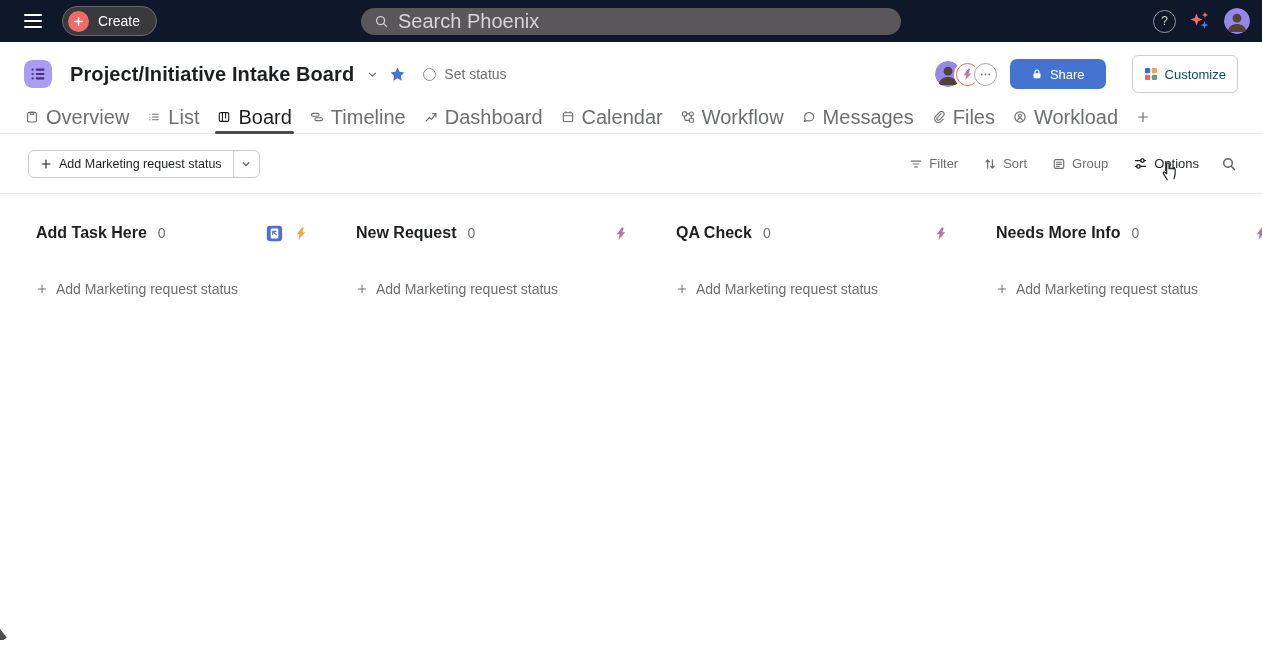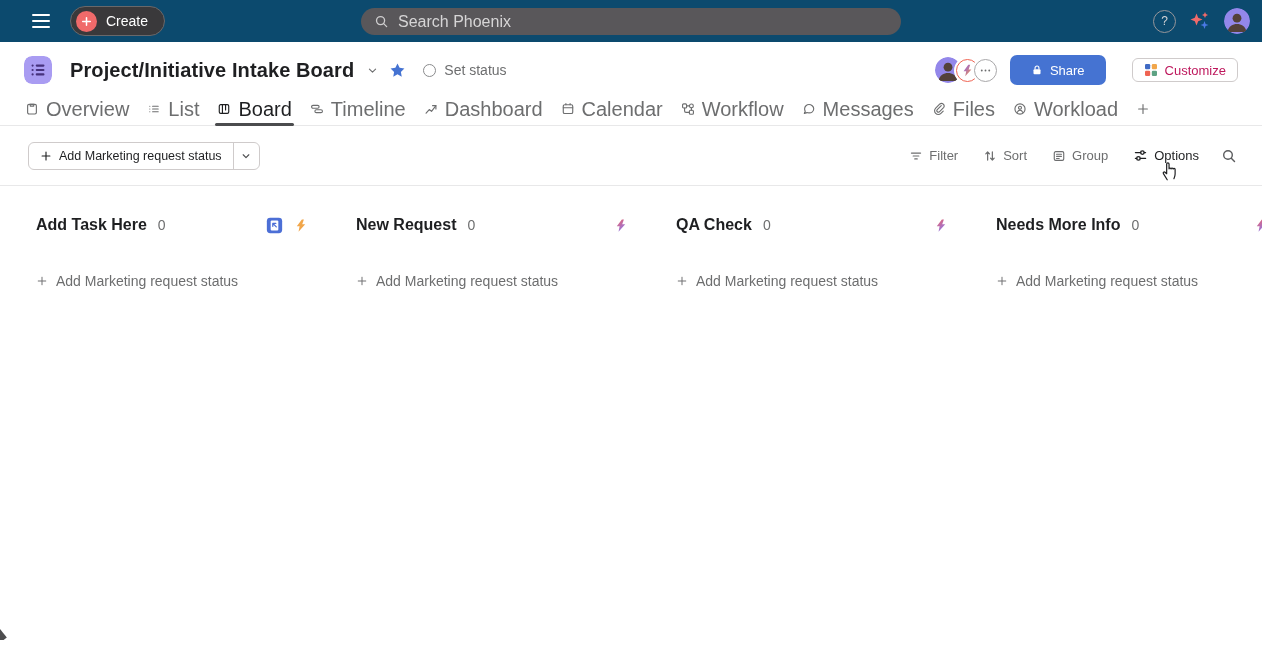--- a/index.html
+++ b/index.html
@@ -1,27 +1,27 @@
 <!DOCTYPE html>
 <html><head>
 <meta charset="utf-8">
 <style>
   * { margin:0; padding:0; box-sizing:border-box; }
   html,body { width:1262px; height:645px; overflow:hidden; }
   body { font-family:"Liberation Sans", sans-serif; background:#fff; position:relative; color:#1e1f21; }
   .icon svg { display:block; }
 
   
-  .topbar { height:42px; background:#0c4a6e; display:flex; align-items:center; padding:0 12px 0 24px; position:relative; }
+  .topbar { height:42px; background:#0f172a; display:flex; align-items:center; padding:0 12px 0 16px; position:relative; }
   .hamburger { width:34px; height:34px; background:none; border:none; display:flex; flex-direction:column; justify-content:center; align-items:center; gap:4px; cursor:pointer; }
   .hamburger i { display:block; width:18px; height:2px; background:#ffffff; border-radius:1px; }
   .create-btn { margin-left:12px; height:30px; border-radius:16px; border:1px solid #69686a; background:#3a393b; color:#fff; display:flex; align-items:center; gap:9px; padding:0 16px 0 5px; font-size:14px; cursor:pointer; }
   .create-circle { width:21px; height:21px; border-radius:50%; background:#f06a6a; display:flex; align-items:center; justify-content:center; }
   .search-wrap { position:absolute; left:50%; top:8px; transform:translateX(-50%); width:540px; height:27px; border-radius:14px; background:#59575a; display:flex; align-items:center; gap:9px; padding:0 13px; }
-  .search-wrap input { background:none; border:none; outline:none; color:#e8e7e8; font-size:16px; width:100%; font-family:inherit; }
+  .search-wrap input { background:none; border:none; outline:none; color:#e8e7e8; font-size:20px; width:100%; font-family:inherit; }
   .search-wrap input::placeholder { color:#d6d5d6; opacity:1; }
   .topbar-right { margin-left:auto; display:flex; align-items:center; gap:13px; }
   .help-btn { width:23px; height:23px; border-radius:50%; border:1.5px solid #97969a; color:#d5d4d6; font-size:12px; display:flex; align-items:center; justify-content:center; background:none; cursor:pointer; }
   .sparkles-btn { background:none; border:none; cursor:pointer; display:flex; }
   .avatar { width:26px; height:26px; border-radius:50%; overflow:hidden; flex:0 0 auto; cursor:pointer; }
 
   
   .header-row { display:flex; align-items:center; padding:13px 24px 8px; background:#fff; }
   .project-icon { width:28px; height:28px; border-radius:8px; overflow:hidden; flex:0 0 auto; }
   .page-title { font-size:20px; font-weight:700; color:#1e1f21; margin-left:18px; letter-spacing:.1px; }
@@ -29,21 +29,21 @@
   .star-btn { margin-left:11px; background:none; border:none; cursor:pointer; display:flex; }
   .set-status { margin-left:17px; display:flex; align-items:center; gap:8px; color:#6d6e6f; font-size:14px; background:none; border:none; cursor:pointer; font-family:inherit; }
   .status-circle { width:13px; height:13px; border:1.5px solid #8a8b8d; border-radius:50%; }
   .header-right { margin-left:auto; display:flex; align-items:center; }
   .member-avatars { display:flex; align-items:center; }
   .m-avatar { box-shadow:0 0 0 2px #fff; border-radius:50%; cursor:pointer; }
   .m-avatar + .m-avatar { margin-left:-5px; }
   .ring-avatar { width:23px; height:23px; border-radius:50%; background:#fff; border:1.5px solid #ef6352; display:flex; align-items:center; justify-content:center; }
   .more-btn { width:23px; height:23px; border-radius:50%; background:#fff; border:1px solid #a8a7a9; display:flex; align-items:center; justify-content:center; }
   .share-btn { margin-left:13px; height:30px; background:#4573d2; color:#fff; border:none; border-radius:7px; display:flex; align-items:center; gap:7px; padding:0 21px; font-size:13px; cursor:pointer; font-family:inherit; }
-  .customize-btn { margin-left:26px; height:24px; background:#fff; border:1px solid #cfcbcb; border-radius:6px; display:flex; align-items:center; gap:7px; padding:0 11px; font-size:13px; color:#be185d; cursor:pointer; font-family:inherit; }
+  .customize-btn { margin-left:26px; height:38px; background:#fff; border:1px solid #cfcbcb; border-radius:6px; display:flex; align-items:center; gap:7px; padding:0 11px; font-size:13px; color:#0c4a6e; cursor:pointer; font-family:inherit; }
 
   
   .tab-bar { display:flex; align-items:stretch; padding:0 16px; border-bottom:1px solid #e8e8e9; background:#fff; height:33px; }
   .tab { display:flex; align-items:center; gap:7px; padding:0 9px; font-size:20px; color:#6d6e6f; position:relative; cursor:pointer; }
   .tab.active { color:#1e1f21; font-weight:400; }
   .tab.active::after { content:""; position:absolute; left:7px; right:7px; bottom:-1px; height:3px; background:#4b4c4e; border-radius:2px; }
 
   
   .toolbar { display:flex; align-items:center; height:60px; padding:0 20px 0 28px; border-bottom:1px solid #e8e8e9; background:#fff; }
   .split-btn { display:flex; align-items:stretch; height:28px; border:1px solid #cfcbcb; border-radius:6px; background:#fff; overflow:hidden; }

